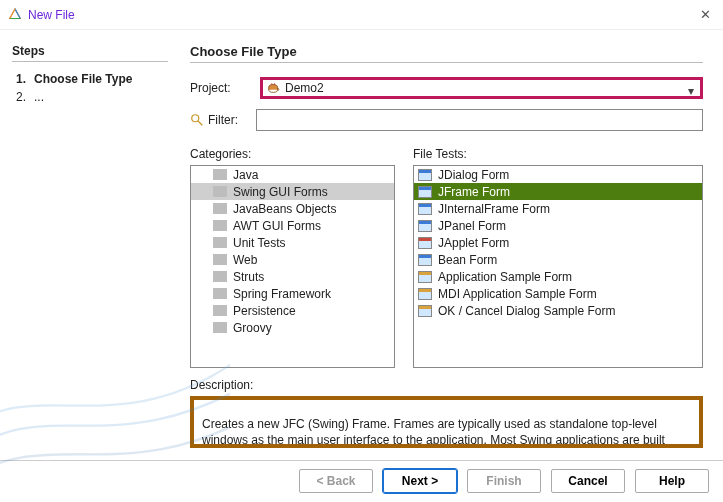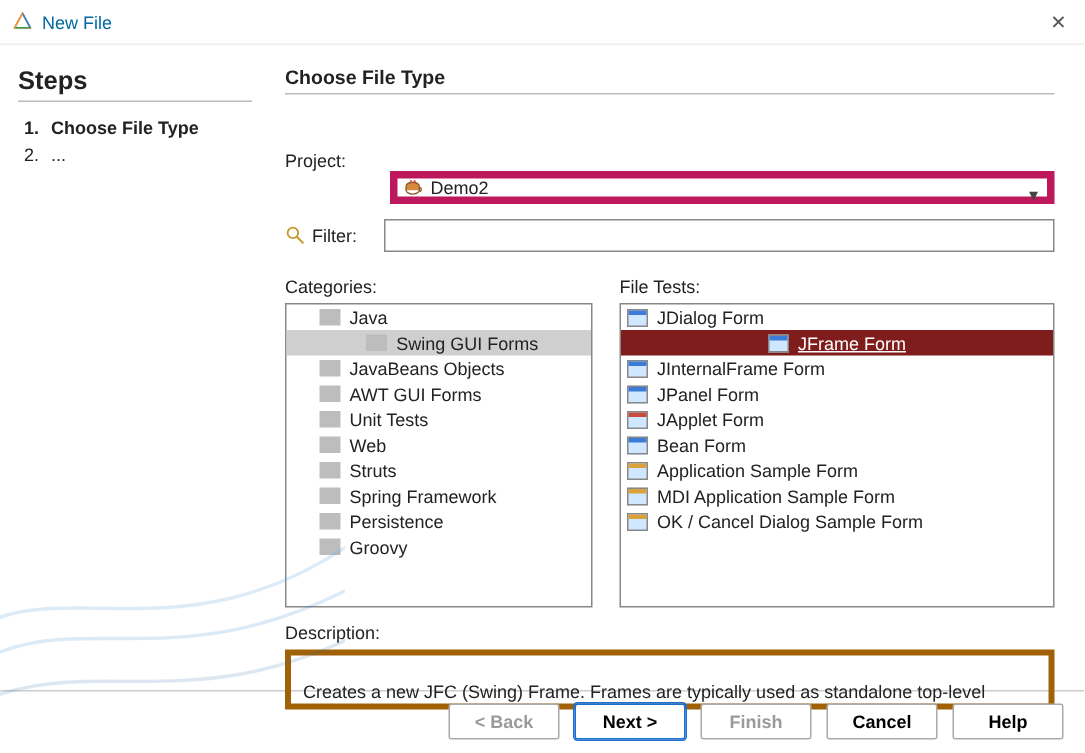--- a/index.html
+++ b/index.html
@@ -16,35 +16,35 @@
 .titlebar {
   height: 30px;
   display: flex;
   align-items: center;
   padding: 0 8px;
   border-bottom: 1px solid #eee;
 }
 .titlebar .app-icon {
   width: 14px; height: 14px; margin-right: 6px;
 }
-.titlebar .title { flex: 1; color: #0369a1; font-size: 12px; }
+.titlebar .title { flex: 1; color: #6d28d9; font-size: 12px; }
 .titlebar .close { color: #555; font-size: 13px; padding: 0 4px; cursor: default; }
 
 .content {
   display: flex;
   height: 430px;
 }
 .left {
   width: 180px;
   padding: 14px 12px;
   position: relative;
 }
 .left .heading {
   font-weight: 700;
-  font-size: 17px;
+  font-size: 12px;
   border-bottom: 1px solid #bbb;
   padding-bottom: 3px;
   margin-bottom: 10px;
 }
 .left ol { list-style: none; padding-left: 4px; }
 .left li { margin-bottom: 4px; font-size: 12px; }
 .left li span.num { display: inline-block; width: 18px; }
 .left li.active { font-weight: 700; }
 
 .left .bg-swoosh {
@@ -72,25 +72,24 @@
   display: flex;
   align-items: center;
   margin-bottom: 10px;
 }
 .row .lbl { width: 70px; }
 .project-select {
   flex: 1;
   display: flex;
   align-items: center;
   height: 22px;
-  border: 5px solid #be185d;
+  border: 3px solid #be185d;
   padding: 0 4px;
   gap: 4px;
   position: relative;
-  margin-top: 37px;
 }
 .project-select .chev {
   position: absolute; right: 6px; top: 4px; font-size: 12px; color: #444;
 }
 .project-select .proj-icon {
   width: 14px; height: 14px;
 }
 .filter-icon {
   width: 14px; height: 14px; margin-right: 4px;
 }
@@ -115,22 +114,22 @@
   overflow-y: auto;
   overflow-x: hidden;
   background: #fff;
 }
 .listbox .item {
   display: flex; align-items: center;
   height: 17px; padding: 0 4px; gap: 6px;
   white-space: nowrap;
   cursor: default;
 }
-.listbox .item.selected { background: #cfcfcf; justify-content: center; }
-.listbox.types .item.selected { background: #7f1d1d; color: #fff; text-decoration: underline; }
+.listbox .item.selected { background: #cfcfcf; }
+.listbox.types .item.selected { background: #4d7c0f; color: #fff; }
 .listbox .item .indent { width: 12px; }
 .folder-icon { width: 14px; height: 11px; background: #bdbdbd; display:inline-block; }
 .form-icon {
   width: 14px; height: 12px; border:1px solid #888; background:#cfe8ff; display:inline-block; position:relative;
 }
 .form-icon::before{
   content:""; position:absolute; top:0; left:0; right:0; height:3px; background:#3c7bd6;
 }
 .form-icon.red::before{ background:#c94b3c; }
 .form-icon.yellow::before{ background:#d9a23c; }

